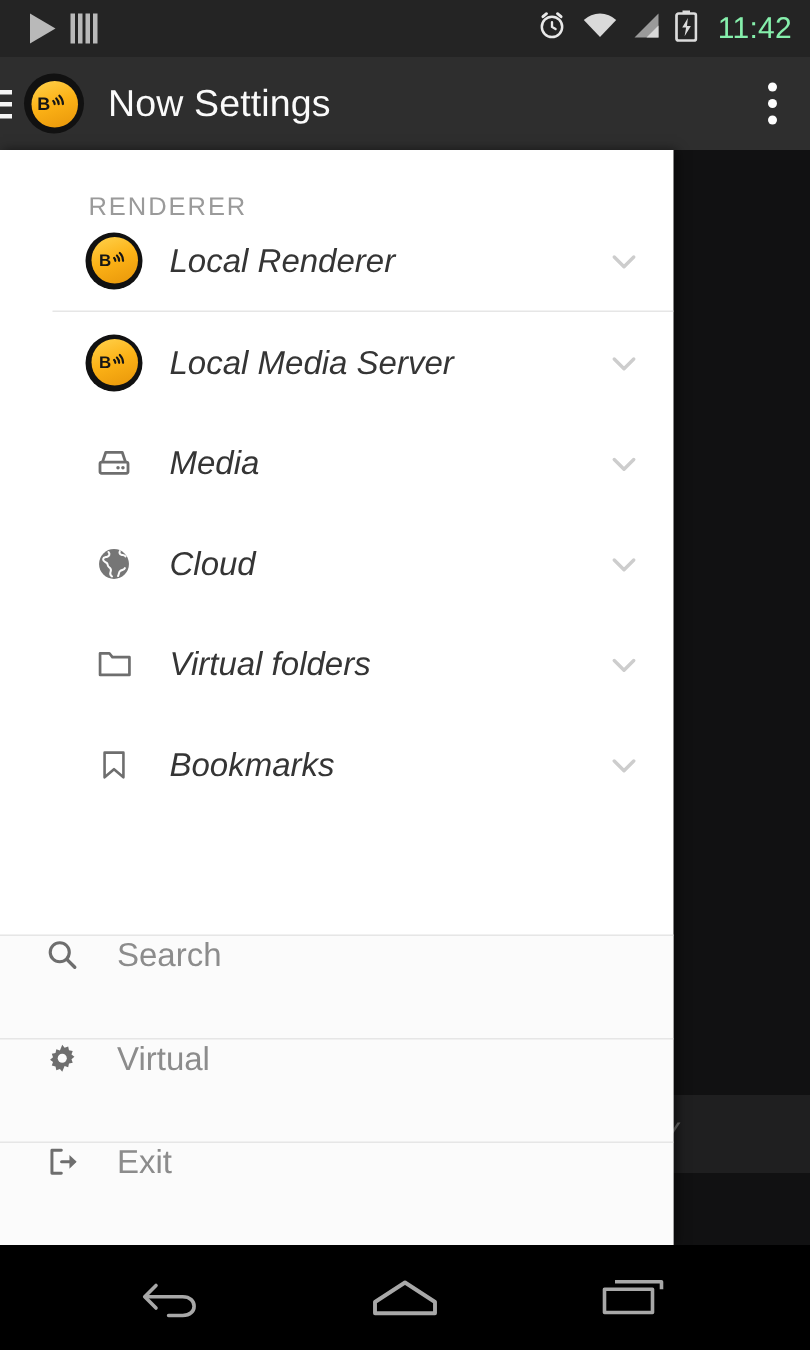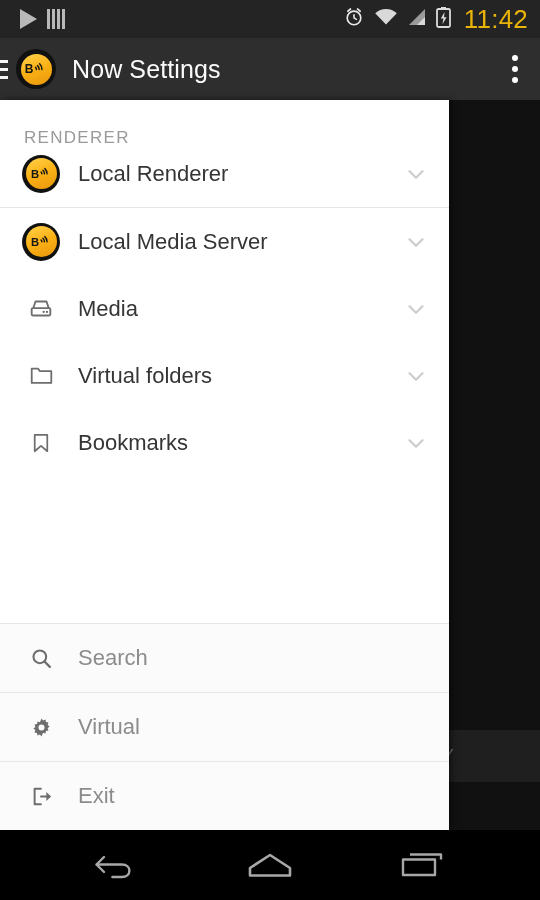--- a/index.html
+++ b/index.html
@@ -35,22 +35,22 @@
     box-sizing: border-box;
   }
   .sb-left { display: flex; align-items: center; gap: 10px; }
   .sb-right {
     margin-left: auto;
     display: flex;
     align-items: center;
     gap: 9px;
   }
   .sb-time {
-    color: #eab308;
-    font-size: 26px;
+    color: #86efac;
+    font-size: 20px;
     letter-spacing: .2px;
     margin-left: 4px;
   }
   .icon-play {
     width: 0; height: 0;
     border-left: 17px solid #b9b9b9;
     border-top: 10px solid transparent;
     border-bottom: 10px solid transparent;
     margin-left: 8px;
   }
@@ -164,20 +164,21 @@
     height: 730px;
     background: #ffffff;
     box-shadow: 2px 0 7px rgba(0,0,0,.55);
     display: flex;
     flex-direction: column;
     overflow: hidden;
   }
   .drawer-scroll {
     flex: 1 1 auto;
     overflow: hidden;
+    padding-left: 35px;
   }
   .section-header {
     color: #9a9a9a;
     font-size: 17px;
     letter-spacing: 1.3px;
     padding: 28px 0 0 24px;
     height: 40px;
     box-sizing: border-box;
   }
   .divider {
@@ -198,35 +199,36 @@
     display: flex;
     align-items: center;
     justify-content: center;
     flex: 0 0 auto;
   }
   .row .label {
     margin-left: 17px;
     font-size: 22px;
     color: #353535;
     white-space: nowrap;
+    font-style: italic;
   }
   .row .chev {
     margin-left: auto;
     display: flex;
     align-items: center;
   }
 
   
   .drawer-bottom {
     flex: 0 0 auto;
     background: #fbfbfb;
   }
   .action {
     display: flex;
-    align-items: center;
+    align-items: flex-start;
     height: 68px;
     padding: 0 20px 0 24px;
     box-sizing: border-box;
   }
   .action .ico {
     width: 34px;
     display: flex;
     align-items: center;
     justify-content: center;
     flex: 0 0 auto;
@@ -392,20 +394,34 @@
           </svg>
         </span>
         <span class="label">Media</span>
         <span class="chev">
           <svg width="26" height="26" viewBox="0 0 24 24">
             <path d="M6 9.5 12 15.5 18 9.5" fill="none" stroke="#cdcdcd" stroke-width="2.1" stroke-linecap="round" stroke-linejoin="round"></path>
           </svg>
         </span>
       </div>
 
+      <div class="row">
+        <span class="ico">
+          <svg width="26" height="26" viewBox="0 0 24 24">
+            <circle cx="12" cy="12" r="9.2" fill="#767676"></circle>
+            <path d="M8.6 4.6c1.2 1.3.4 2.5-.7 2.9-1.1.4-2.4.2-2.6 1.5-.2 1.3 1.3 1.6 2.2 2.3.9.7.3 2 1.4 2.6 1.1.6 1.4 2 .9 3.2-.4 1.1.2 2 1 2.6M15.6 4.1c-.5 1-.1 1.9.9 2.2 1 .3 2 .1 2.6 1M14.5 19.4c.7-1.2.3-2.3 1.3-3.1 1-.8 2.4-.6 2.9-1.8" fill="none" stroke="#fbfbfb" stroke-width="1.25" stroke-linecap="round" stroke-linejoin="round"></path>
+          </svg>
+        </span>
+        <span class="label">Cloud</span>
+        <span class="chev">
+          <svg width="26" height="26" viewBox="0 0 24 24">
+            <path d="M6 9.5 12 15.5 18 9.5" fill="none" stroke="#cdcdcd" stroke-width="2.1" stroke-linecap="round" stroke-linejoin="round"></path>
+          </svg>
+        </span>
+      </div>
 
       <div class="row">
         <span class="ico">
           <svg width="27" height="27" viewBox="0 0 24 24">
             <path d="M3.3 18.6V5.8h5.5l1.8 2.3h10.1v10.5Z" fill="none" stroke="#6e6e6e" stroke-width="1.6" stroke-linejoin="round"></path>
           </svg>
         </span>
         <span class="label">Virtual folders</span>
         <span class="chev">
           <svg width="26" height="26" viewBox="0 0 24 24">

